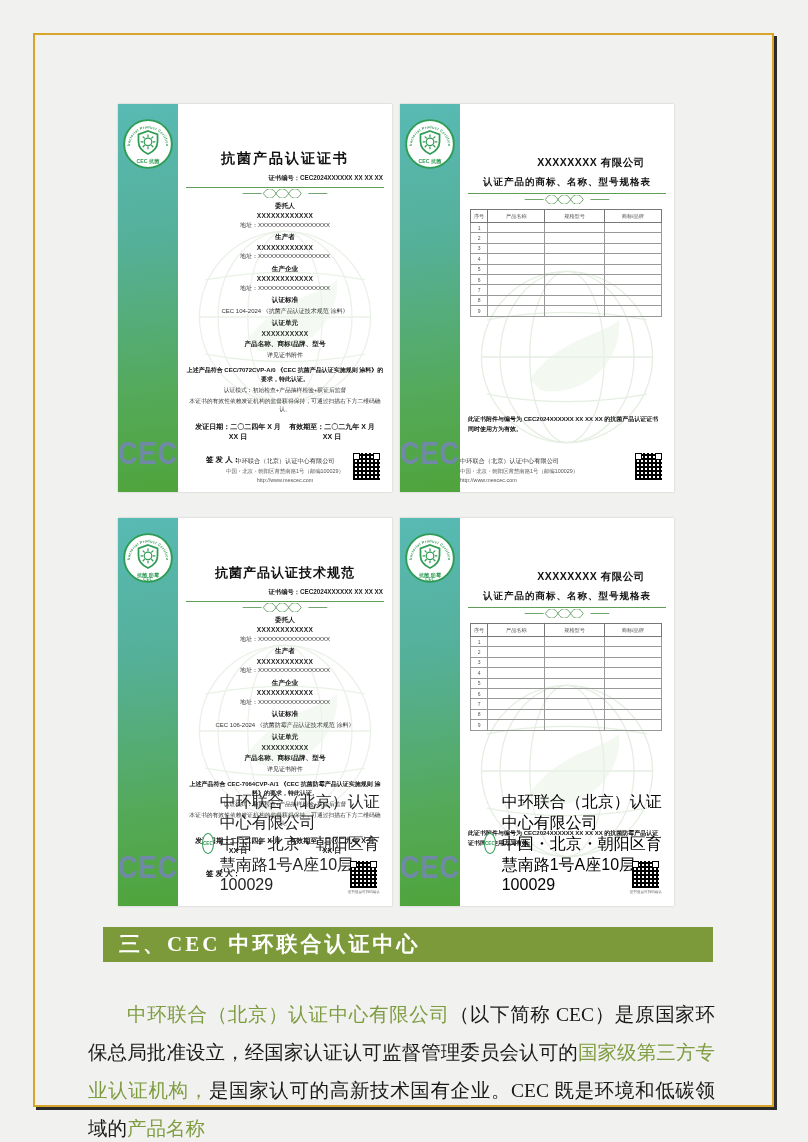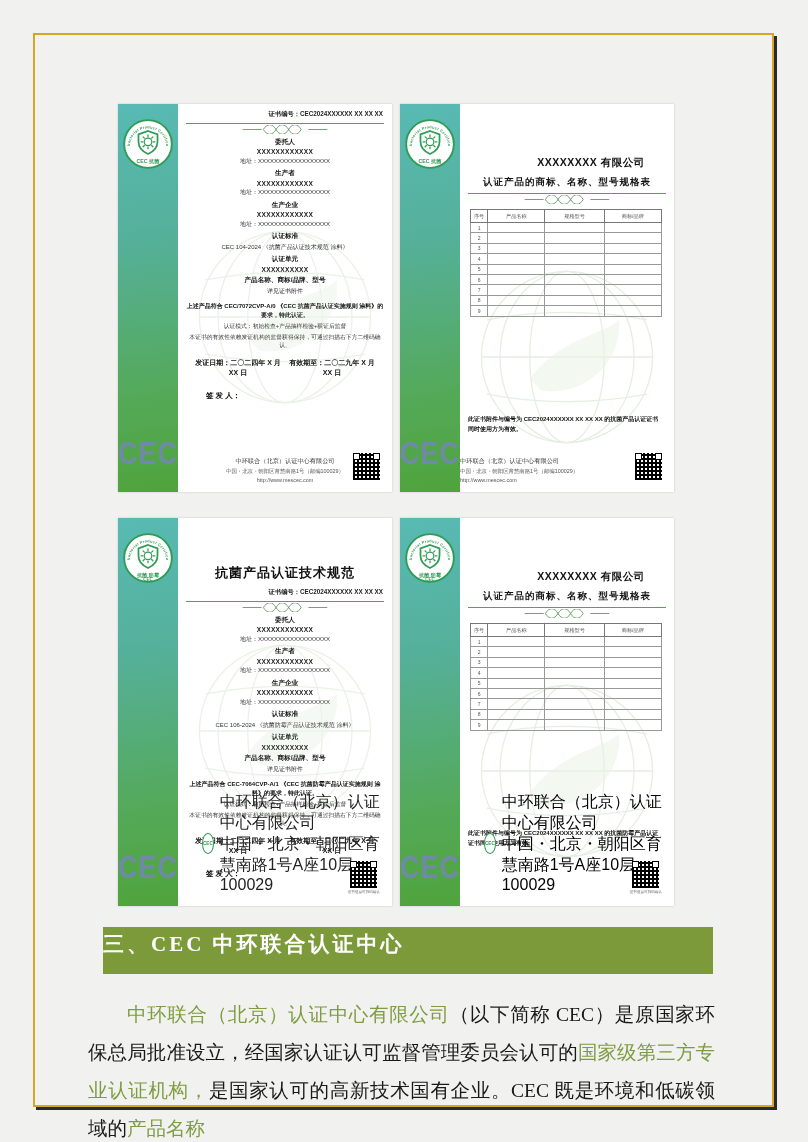--- a/index.html
+++ b/index.html
@@ -60,23 +60,23 @@
   .annex-table{width:calc(100% - 22px);margin:5px 12px 0 10px;border-collapse:collapse;position:relative;}
   .annex-table th{border:1px solid #777;font-size:5.2px;font-weight:normal;color:#555;height:10px;background:#fff;}
   .annex-table td{border:1px solid #999;font-size:5px;color:#555;height:7.4px;}
   .annex-table td:first-child{width:9%;}
   .annex-table th:nth-child(2),.annex-table td:nth-child(2){width:30%;}
   .annex-table th:nth-child(3),.annex-table td:nth-child(3){width:31%;}
   .annex-table th:nth-child(4),.annex-table td:nth-child(4){width:30%;}
   .a-note{position:absolute;left:68px;right:12px;top:310px;text-align:left;
           font-size:6px;font-weight:bold;color:#111;line-height:1.7;}
   
-  .sec-head{position:absolute;left:103px;top:927px;width:610px;height:47px;background:#7d9a3b;
+  .sec-head{position:absolute;left:103px;top:927px;width:610px;height:35px;background:#7d9a3b;
             color:#fff;font-family:"Liberation Serif","DejaVu Serif",serif;font-weight:bold;
-            font-size:21px;line-height:35px;padding-left:0;letter-spacing:3px;box-sizing:border-box;}
+            font-size:21px;line-height:35px;padding-left:16px;letter-spacing:3px;box-sizing:border-box;}
   .intro{position:absolute;left:88px;top:976px;width:627px;
          font-family:"Liberation Serif","DejaVu Serif",serif;font-size:19.5px;line-height:38px;
          color:#1a1a1a;text-align:justify;text-indent:2em;}
   .intro .green{color:#7e9c40;}
 </style>
 </head>
 <body>
 
 <div class="page">
   <div class="frame"></div>
@@ -102,20 +102,21 @@
         <div class="brand">CEC</div>
       </div>
       <div class="content">
         <svg class="wm" viewBox="0 0 100 100" fill="none" stroke="#7fae6f" stroke-width=".7" opacity=".16">
           <circle cx="50" cy="50" r="46"></circle>
             <ellipse cx="50" cy="50" rx="20" ry="46"></ellipse>
             <ellipse cx="50" cy="50" rx="36" ry="46"></ellipse>
           <path d="M7,30 Q50,22 93,30 M4,50 H96 M7,70 Q50,78 93,70"></path>
           <path d="M30,62 C45,40 70,38 78,30 C80,52 60,72 36,68 Z" fill="#8fbe7d" stroke="none" opacity=".5"></path>
         </svg>
+        <h2 class="c-title">抗菌产品认证证书</h2>
         <div class="c-no">证书编号：CEC2024XXXXXX XX XX XX</div>
         <div class="c-line"></div>
         <svg class="flourish" viewBox="0 0 100 10">
           <path d="M3,5 H24 M76,5 H97 M26,5 c4,-7 10,-7 14,0 c4,7 10,7 14,0 c4,-7 10,-7 14,0 M26,5 c4,7 10,7 14,0 c4,-7 10,-7 14,0 c4,7 10,7 14,0"></path>
         </svg>
         <div class="f-label">委托人</div>
         <div class="f-value">XXXXXXXXXXXX</div>
         <div class="f-addr">地址：XXXXXXXXXXXXXXXXXX</div>
         <div class="f-label">生产者</div>
         <div class="f-value">XXXXXXXXXXXX</div>

